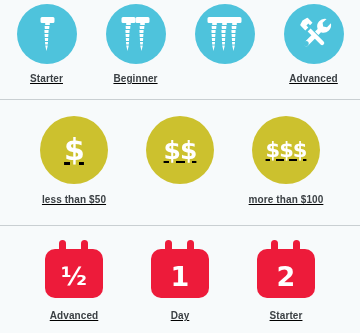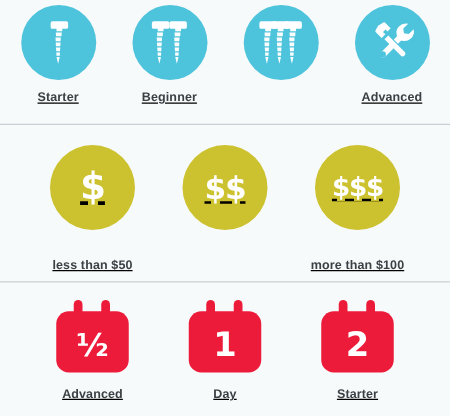--- a/index.html
+++ b/index.html
@@ -83,21 +83,21 @@
   .money-text {
     color: #ffffff;
     font-family: "DejaVu Sans", sans-serif;
     font-weight: bold;
     line-height: 1;
     letter-spacing: -1px;
   }
   .money-1 { font-size: 30px; }
   .money-2 { font-size: 25px; }
   .money-3 { font-size: 21px; }
-  #section-price .label { margin-top: 23px; }
+  #section-price .label { margin-top: 10px; }
 
   
   #section-duration { height: 108px; padding-top: 14px; }
   #section-duration .row { padding: 0 10px; }
   #section-duration .cell { width: 106px; }
   .calendar {
     position: relative;
     width: 58px;
     height: 58px;
   }

